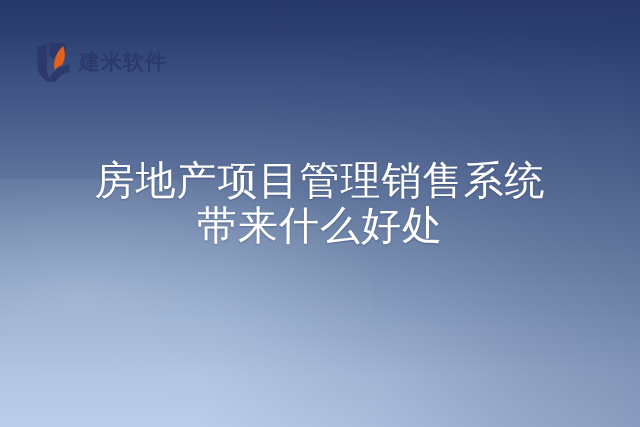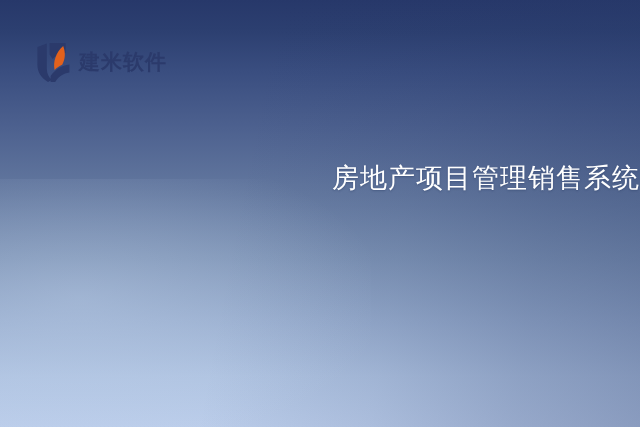--- a/index.html
+++ b/index.html
@@ -76,24 +76,24 @@
     line-height: 1;
     white-space: nowrap;
   }
 
   
   #headline {
     position: absolute;
     left: 0;
     right: 0;
     top: 158px;
-    text-align: right;
+    text-align: center;
     color: #ffffff;
-    font-family: Liberation Mono, monospace;
-    font-size: 27px;
+    font-family: Liberation Sans, sans-serif;
+    font-size: 40px;
     line-height: 45px;
     letter-spacing: 1px;
     text-shadow: 0 1px 2px rgba(30,45,85,0.35);
     z-index: 4;
   }
   #headline .hl-line {
     display: block;
     white-space: nowrap;
   }
 </style>
@@ -114,15 +114,16 @@
 
       <path d="M16.6 34.0 C21.4 27.2 27.6 23.3 35.4 22.5 L35.4 30.6 C29.3 31.5 24.6 34.6 21.2 39.9 L16.6 39.9 Z" fill="#2b3a6b"></path>
 
       <path d="M29.2 4.0 C31.7 10.6 31.4 16.9 28.2 22.7 C25.4 23.9 22.9 25.6 20.6 27.9 C18.9 20.0 21.8 10.5 29.2 4.0 Z" fill="#e2611c"></path>
     </svg>
     <span id="logo-text">建米软件</span>
   </div>
 
   <div id="headline">
     <span class="hl-line">房地产项目管理销售系统</span>
+    <span class="hl-line">带来什么好处</span>
   </div>
 
 </div>
 
 </body></html>

